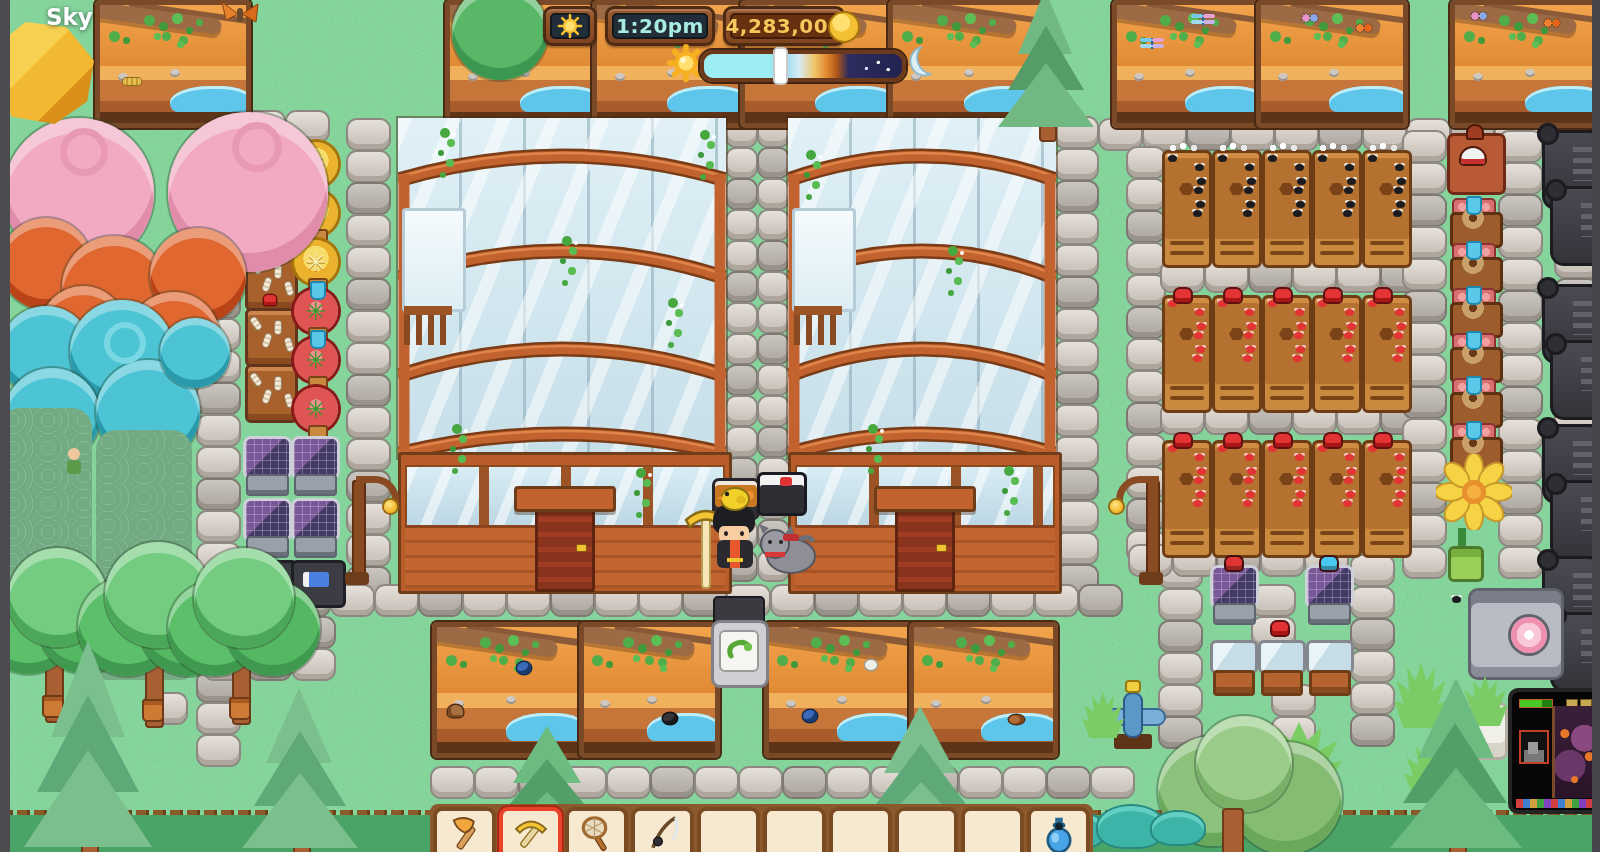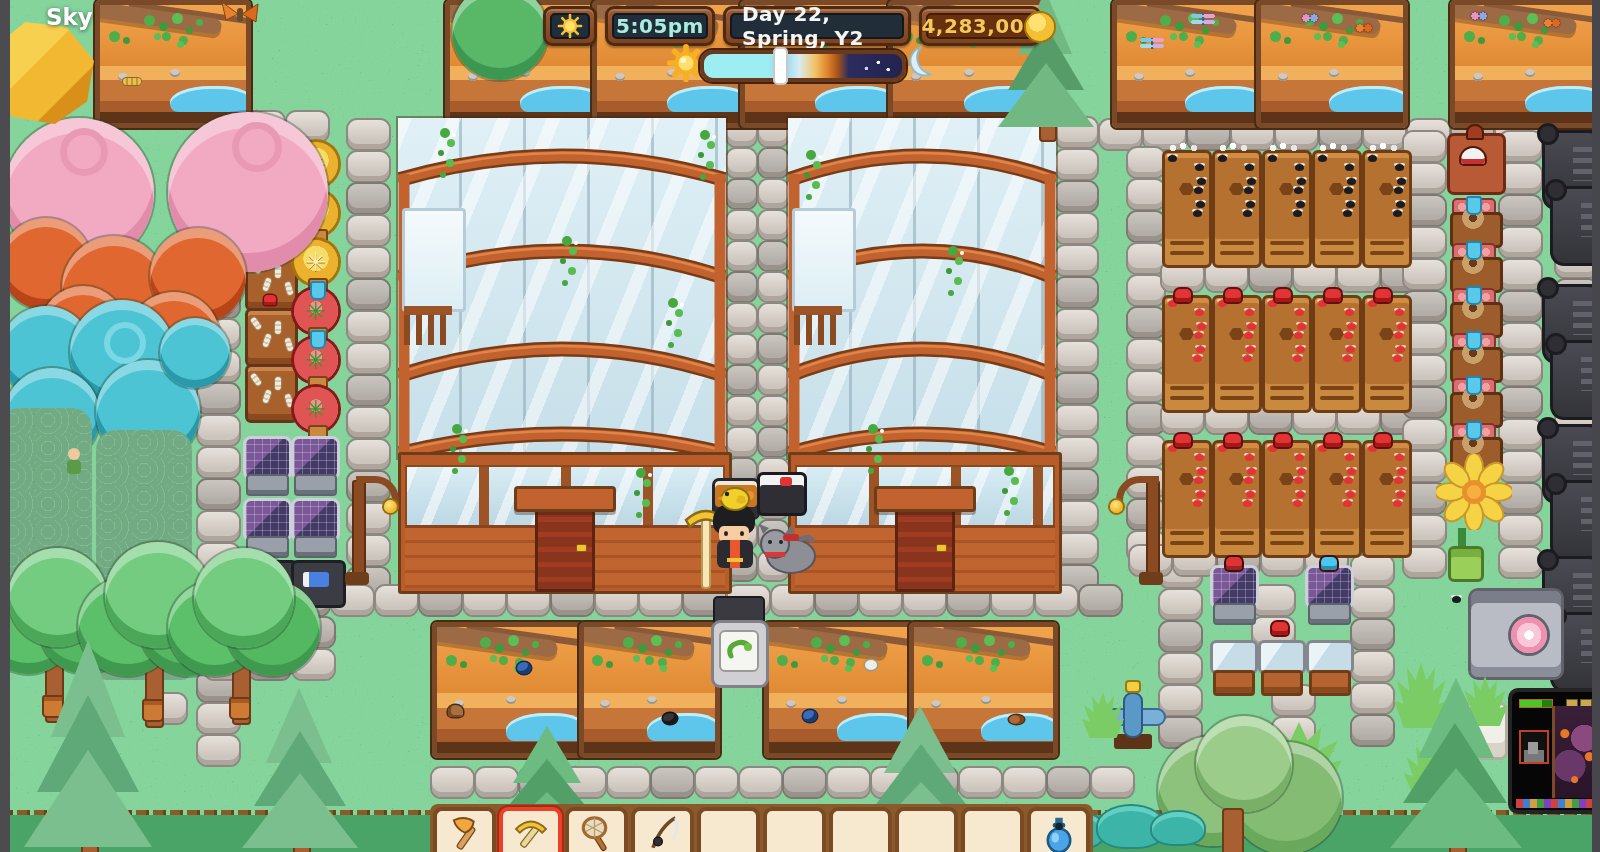--- a/index.html
+++ b/index.html
@@ -1147,24 +1147,21 @@
               <rect x="18" y="1" width="4" height="38" rx="2" transform="rotate(45 20 20)"></rect>
               <rect x="18" y="1" width="4" height="38" rx="2" transform="rotate(90 20 20)"></rect>
               <rect x="18" y="1" width="4" height="38" rx="2" transform="rotate(135 20 20)"></rect>
               <circle cx="20" cy="20" r="11"></circle>
             </g>
             <circle cx="20" cy="20" r="7.5" fill="#ffe070"></circle>
           </svg>
       </div>
     </div>
     <div class="hud-panel" style="width:110px">
-      <div class="hud-inner" style="color:#a9ece0">5:05pm</div>
-    </div>
-    <div class="hud-panel" style="width:188px">
-      <div class="hud-inner" style="color:#f2f7f5">Day 22, Spring, Y2</div>
+      <div class="hud-inner" style="color:#a9ece0">1:20pm</div>
     </div>
     <div class="hud-panel" style="width:122px">
       <div class="hud-inner money-inner">4,283,009</div>
       <div class="coin"></div>
     </div>
   </div>
 
   <div class="daybar">
     <div class="daysun">
       <svg viewBox="0 0 40 40">

